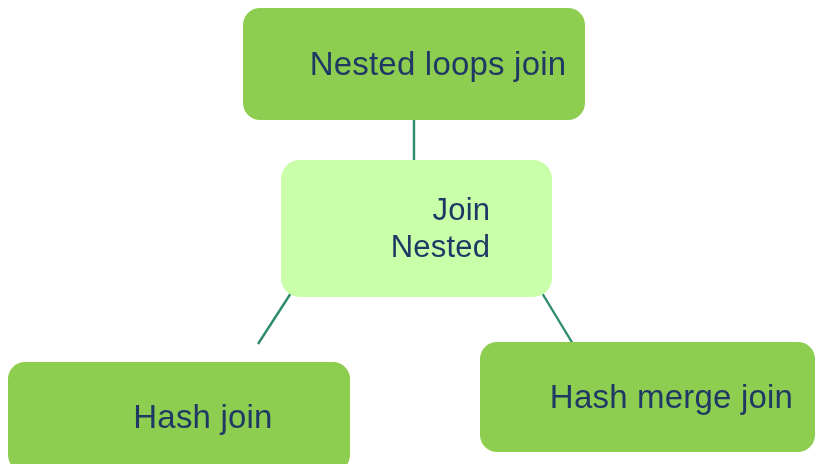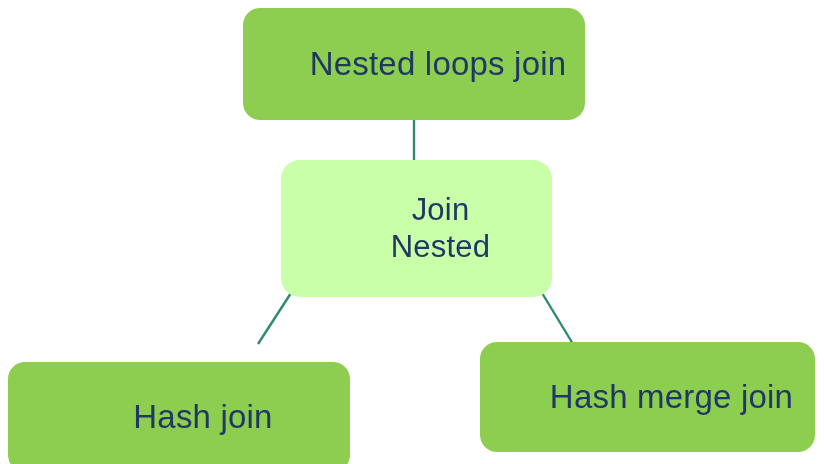--- a/index.html
+++ b/index.html
@@ -27,21 +27,21 @@
     width: 824px;
     height: 464px;
     pointer-events: none;
   }
   .node {
     position: absolute;
     box-sizing: border-box;
     display: flex;
     align-items: center;
     justify-content: center;
-    text-align: center;
+    text-align: right;
     color: #1F3864;
     line-height: 1.18;
     letter-spacing: 0.2px;
     z-index: 2;
     padding-left: 48px;
   }
   .node-label {
     display: block;
     white-space: pre-line;
   }

